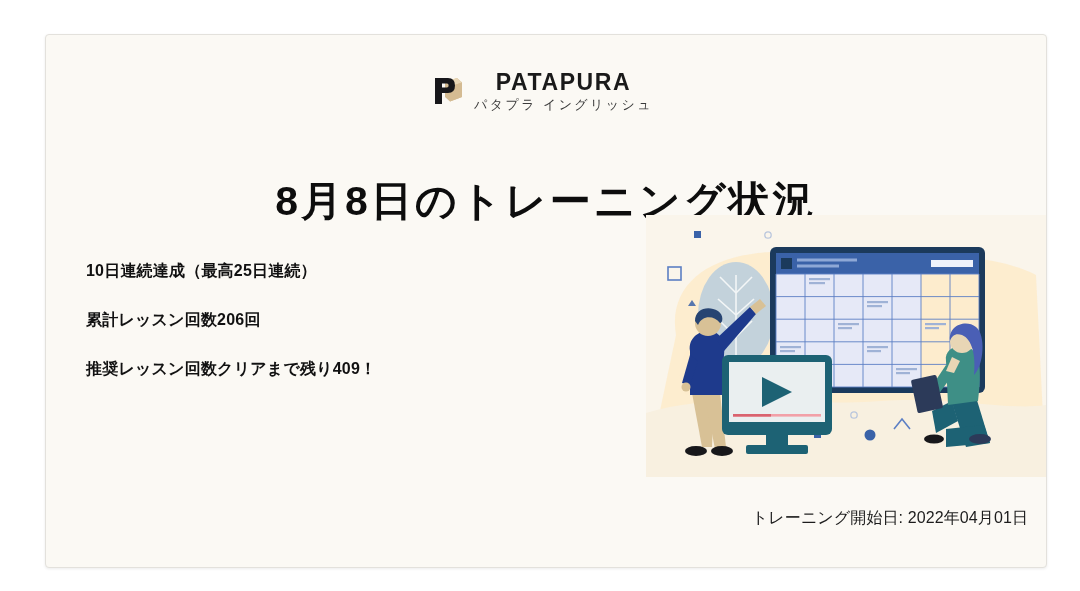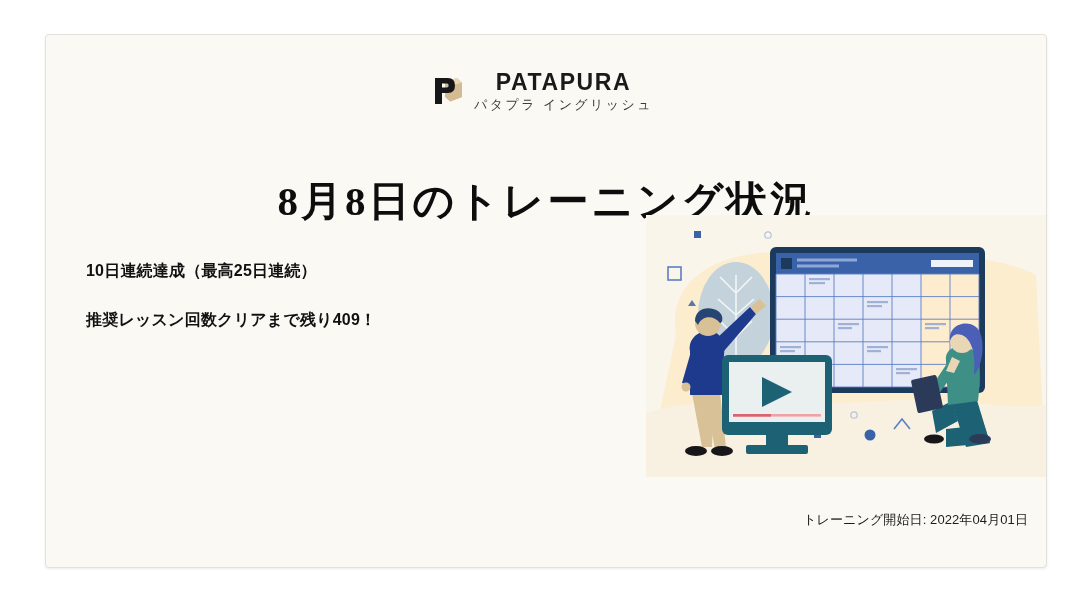--- a/index.html
+++ b/index.html
@@ -62,21 +62,21 @@
     margin-top: 4px;
   }
 
   
   .slide-title {
     position: absolute;
     left: 0;
     right: 0;
     top: 112px;
     text-align: center;
-    font-family: Liberation Serif, serif;
+    font-family: Liberation Sans, sans-serif;
     font-size: 41px;
     font-weight: bold;
     letter-spacing: 3px;
     color: #0d0d0d;
   }
 
   
   .body-lines {
     position: absolute;
     left: 40px;
@@ -106,21 +106,21 @@
   .illu-svg { display: block; width: 400px; height: 262px; }
 
   
   .footer {
     position: absolute;
     right: 18px;
     bottom: 38px;
     text-align: right;
     color: #1c1c1c;
   }
-  .footer-line1 { font-size: 13px; letter-spacing: 0.1px; }
+  .footer-line1 { font-size: 16px; letter-spacing: 0.1px; }
   .footer-line2 { font-size: 14.5px; margin-top: 11px; }
 </style>
 </head>
 <body>
 
 <div class="slide-card">
 
   <div class="logo-wrap">
     <span class="logo-mark">
       <svg viewBox="0 0 34 34" width="34" height="34" aria-hidden="true">
@@ -136,20 +136,21 @@
     <span class="logo-text-block">
       <span class="logo-title">PATAPURA</span>
       <span class="logo-sub">パタプラ イングリッシュ</span>
     </span>
   </div>
 
   <h1 class="slide-title">8月8日のトレーニング状況</h1>
 
   <div class="body-lines">
     <div class="body-line">10日連続達成（最高25日連続）</div>
+    <div class="body-line">累計レッスン回数206回</div>
     <div class="body-line">推奨レッスン回数クリアまで残り409！</div>
   </div>
 
   <div class="illustration">
     <svg class="illu-svg" viewBox="0 0 400 262" aria-hidden="true">
 
       <rect x="0" y="0" width="400" height="262" fill="#faf5eb"></rect>
 
       <path d="M30 120 C 20 60, 80 30, 160 38 C 250 46, 330 30, 390 60 L400 262 L0 262 Z" fill="#fdeccd" opacity="0.95"></path>
       <path d="M0 198 C 70 176, 150 192, 235 186 C 305 181, 360 196, 400 190 L400 262 L0 262 Z" fill="#f8f0e0"></path>

